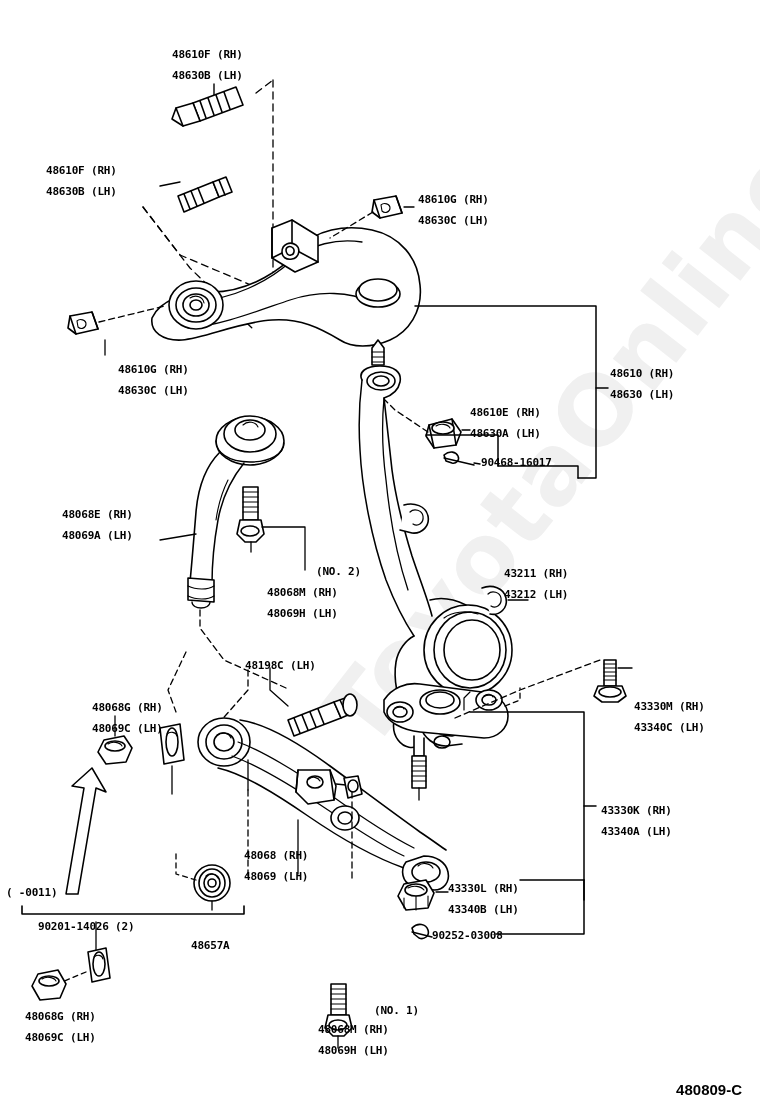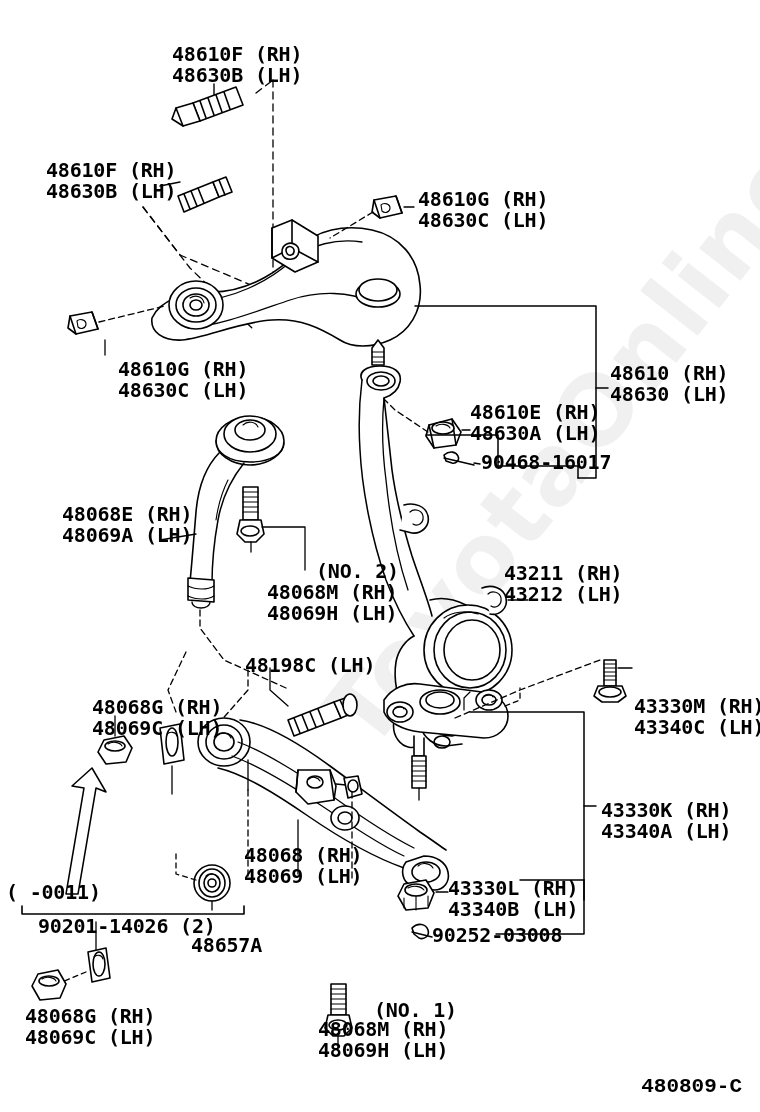--- a/index.html
+++ b/index.html
@@ -48,21 +48,21 @@
     position: absolute;
     left: 0; top: 0;
     width: 760px; height: 1112px;
     z-index: 3;
   }
   .lbl {
     position: absolute;
     color: #000000;
     font-family: "DejaVu Sans Mono", "Liberation Mono", monospace;
     font-weight: 700;
-    font-size: 20px;
+    font-size: 11px;
     line-height: 21px;
     white-space: nowrap;
     letter-spacing: -0.2px;
   }
   .lbl .l2 { display: block; }
   
   .highlight-box {
     position: absolute;
     z-index: 4;
     background: #ffffff;
@@ -78,23 +78,23 @@
     font-size: 15.5px;
     line-height: 21px;
     color: #000;
     white-space: nowrap;
     letter-spacing: -0.2px;
   }
   #diagram-id {
     position: absolute;
     right: 18px;
     bottom: 14px;
-    font-family: Liberation Mono, monospace;
+    font-family: Liberation Sans, sans-serif;
     font-weight: 700;
-    font-size: 21px;
+    font-size: 15px;
     color: #000;
     z-index: 3;
   }
 </style>
 </head>
 <body>
 
 <div id="page">
 
   <div id="watermark">

